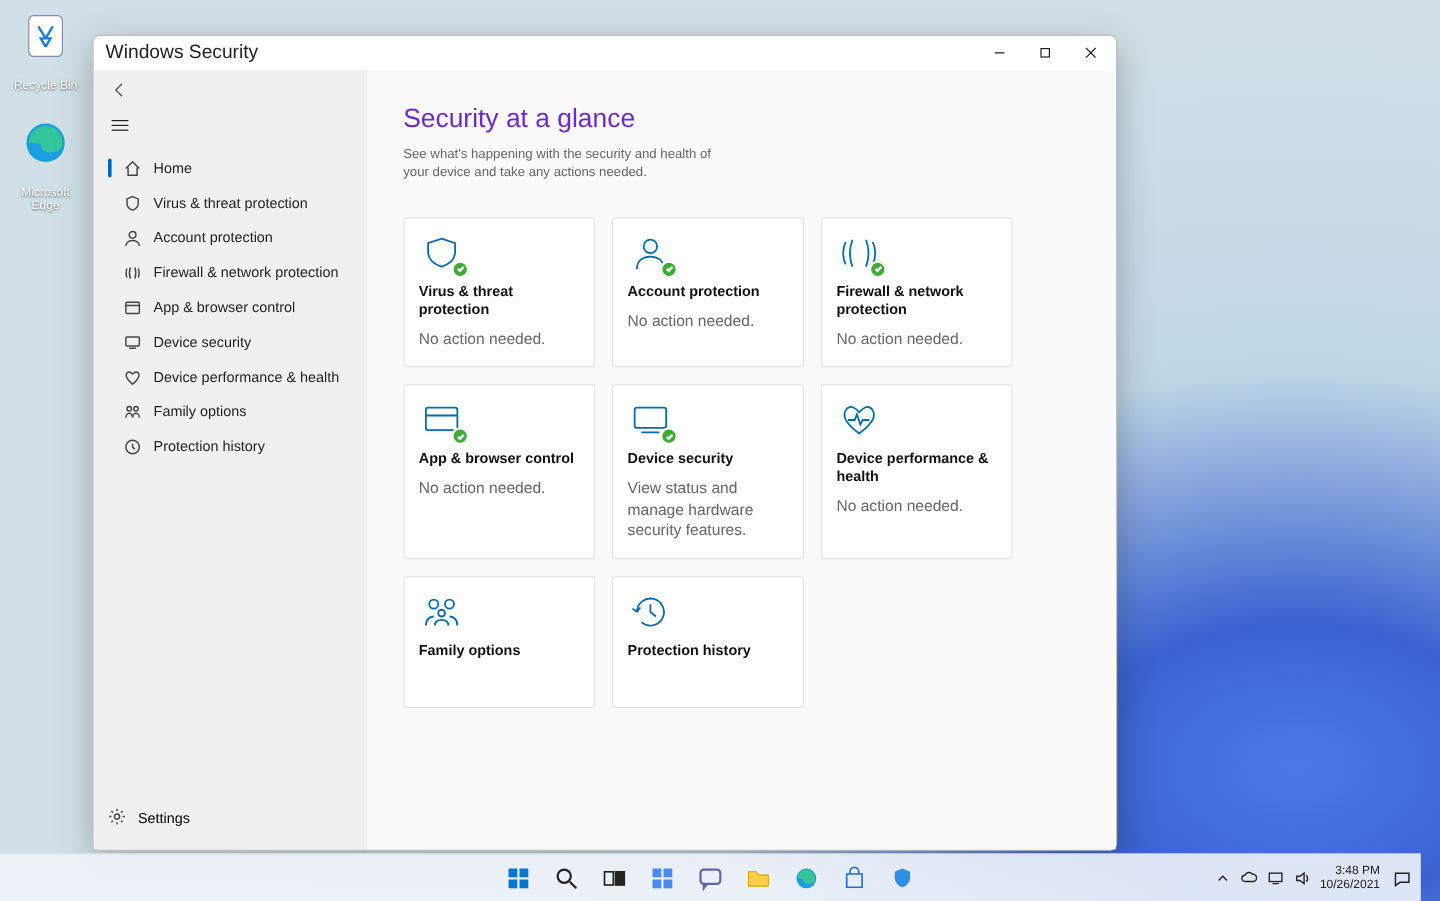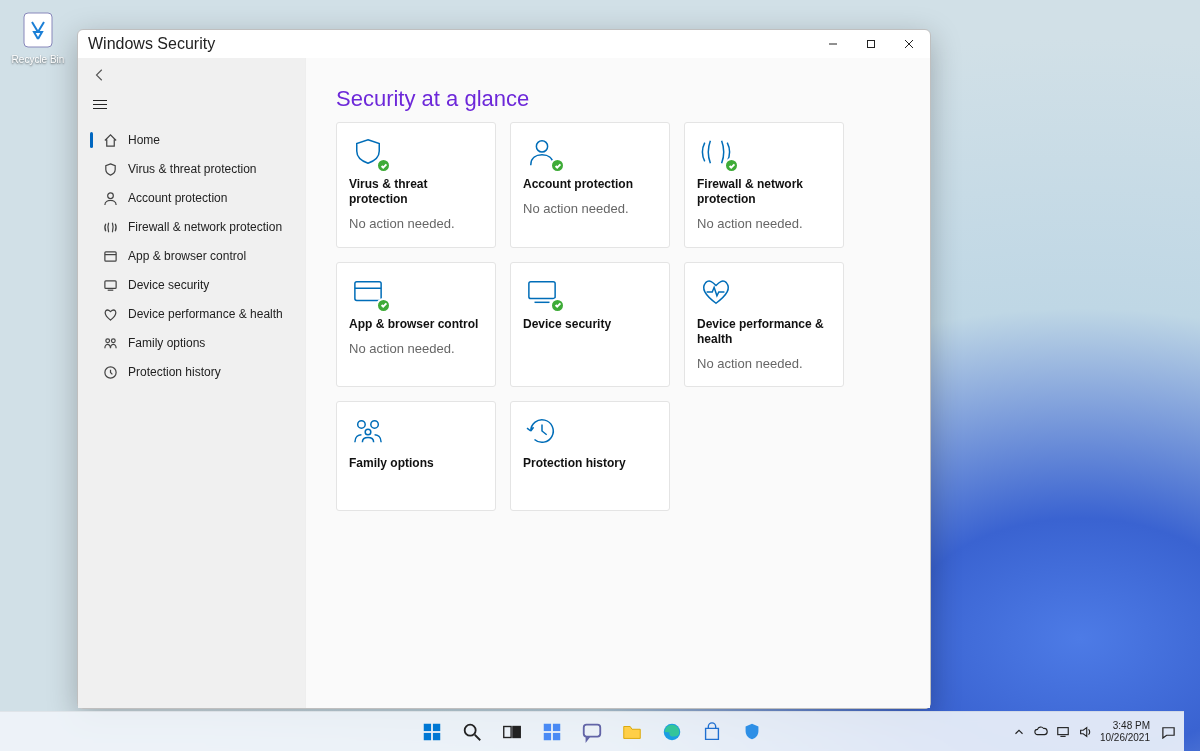--- a/index.html
+++ b/index.html
@@ -4,21 +4,21 @@
 <style>
   * { box-sizing: border-box; margin: 0; padding: 0; font-family: "Segoe UI", Tahoma, sans-serif; }
   html, body { width: 1200px; height: 751px; overflow: hidden; }
   body {
     background: radial-gradient(ellipse 900px 600px at 90% 85%, #4d7be6 0%, #3a63d1 20%, #bfd7e5 55%, #d1e0e7 100%);
     position: relative;
   }
 
   
   .desktop-icons { position: absolute; top: 10px; left: 8px; display: flex; flex-direction: column; gap: 22px; }
-  .desktop-icon { width: 60px; display: flex; flex-direction: column; align-items: center; gap: 4px; cursor: pointer; }
+  .desktop-icon { width: 60px; display: flex; flex-direction: column; align-items: center; gap: 16px; cursor: pointer; }
   .desktop-icon .icon-box { width: 40px; height: 40px; display:flex; align-items:center; justify-content:center; }
   .desktop-icon .label { color: #fff; font-size: 10px; text-align: center; text-shadow: 0 1px 2px rgba(0,0,0,0.6); }
 
   
   .window {
     position: absolute; left: 77px; top: 29px; width: 854px; height: 680px;
     background: #fff; border: 1px solid #bfbfbf; border-radius: 6px;
     box-shadow: 0 8px 30px rgba(0,0,0,0.25);
     display: flex; flex-direction: column;
   }
@@ -98,20 +98,29 @@
 
 <div class="desktop-icons">
   <div class="desktop-icon">
     <div class="icon-box">
       <svg viewBox="0 0 40 40">
           <rect x="6" y="3" width="28" height="34" rx="4" fill="#fff" stroke="#88b" stroke-width="1"></rect>
           <path d="M14 12 l6 10 l-4 0 l4 7 M26 12 l-6 10 l4 0 l-4 7" stroke="#1b7fd6" stroke-width="2" fill="none"></path>
         </svg>
     </div>
     <div class="label">Recycle Bin</div>
+  </div>
+  <div class="desktop-icon">
+    <div class="icon-box">
+      <svg viewBox="0 0 40 40">
+          <circle cx="20" cy="20" r="16" fill="#1b9de2"></circle>
+          <path d="M6 20 a14 14 0 0 1 28 0 q0 8 -10 8 q-8 0 -8 -6 q0 -6 8 -6 q8 0 8 6" fill="#34c59a"></path>
+        </svg>
+    </div>
+    <div class="label">Microsoft Edge</div>
   </div>
 </div>
 
 <div class="window">
   <div class="titlebar">
     <span>Windows Security</span>
     <div class="controls">
       <div class="ctl">
           <svg viewBox="0 0 10 10">
             <line x1="1" y1="5" x2="9" y2="5"></line>
@@ -220,24 +229,34 @@
           <span class="nicon">
               <svg viewBox="0 0 16 16">
                 <circle cx="8" cy="8" r="6"></circle>
                 <path d="M8 5 v3 l2 2"></path>
               </svg>
             </span>
           <span>Protection history</span>
         </div>
       </div>
 
+      <div class="sb-bottom">
+        <div class="settings-item">
+          <span class="nicon"><svg viewBox="0 0 16 16" width="15" height="15" fill="none" stroke="#444" stroke-width="1.3">
+                <circle cx="8" cy="8" r="2.3"></circle>
+                <path d="M8 1 v2 M8 13 v2 M1 8 h2 M13 8 h2 M3 3 l1.4 1.4 M11.6 11.6 l1.4 1.4 M13 3 l-1.4 1.4 M4.4 11.6 l-1.4 1.4"></path>
+              </svg></span>
+          <span>Settings</span>
+        </div>
+      </div>
     </div>
 
     <div class="main">
       <h1>Security at a glance</h1>
+      <p class="subtitle">See what's happening with the security and health of your device and take any actions needed.</p>
 
       <div class="tiles">
 
         <div class="tile">
           <div class="tile-icon">
             <svg viewBox="0 0 40 32">
                 <path d="M20 3 L32 7 v8 c0 7 -6 11 -12 13 c-6 -2 -12 -6 -12 -13 v-8 z"></path>
               </svg>
             <span class="check">
                 <svg viewBox="0 0 10 10">
@@ -302,20 +321,21 @@
                 <rect x="6" y="5" width="28" height="18" rx="2"></rect>
                 <line x1="12" y1="27" x2="28" y2="27"></line>
               </svg>
             <span class="check">
                 <svg viewBox="0 0 10 10">
                   <path d="M2 5 l2 2 l4 -4"></path>
                 </svg>
               </span>
           </div>
           <div class="ttitle">Device security</div>
+          <div class="tdesc">View status and manage hardware security features.</div>
         </div>
 
         <div class="tile">
           <div class="tile-icon">
             <svg viewBox="0 0 40 32">
                 <path d="M20 28 C8 19 4 12 9 6 c4 -4 8 0 11 3 c3 -3 7 -7 11 -3 c5 6 1 13 -11 22z"></path>
                 <path d="M10 16 h6 l2 -5 l3 9 l2 -4 h6"></path>
               </svg>
           </div>
           <div class="ttitle">Device performance &amp; health</div>

